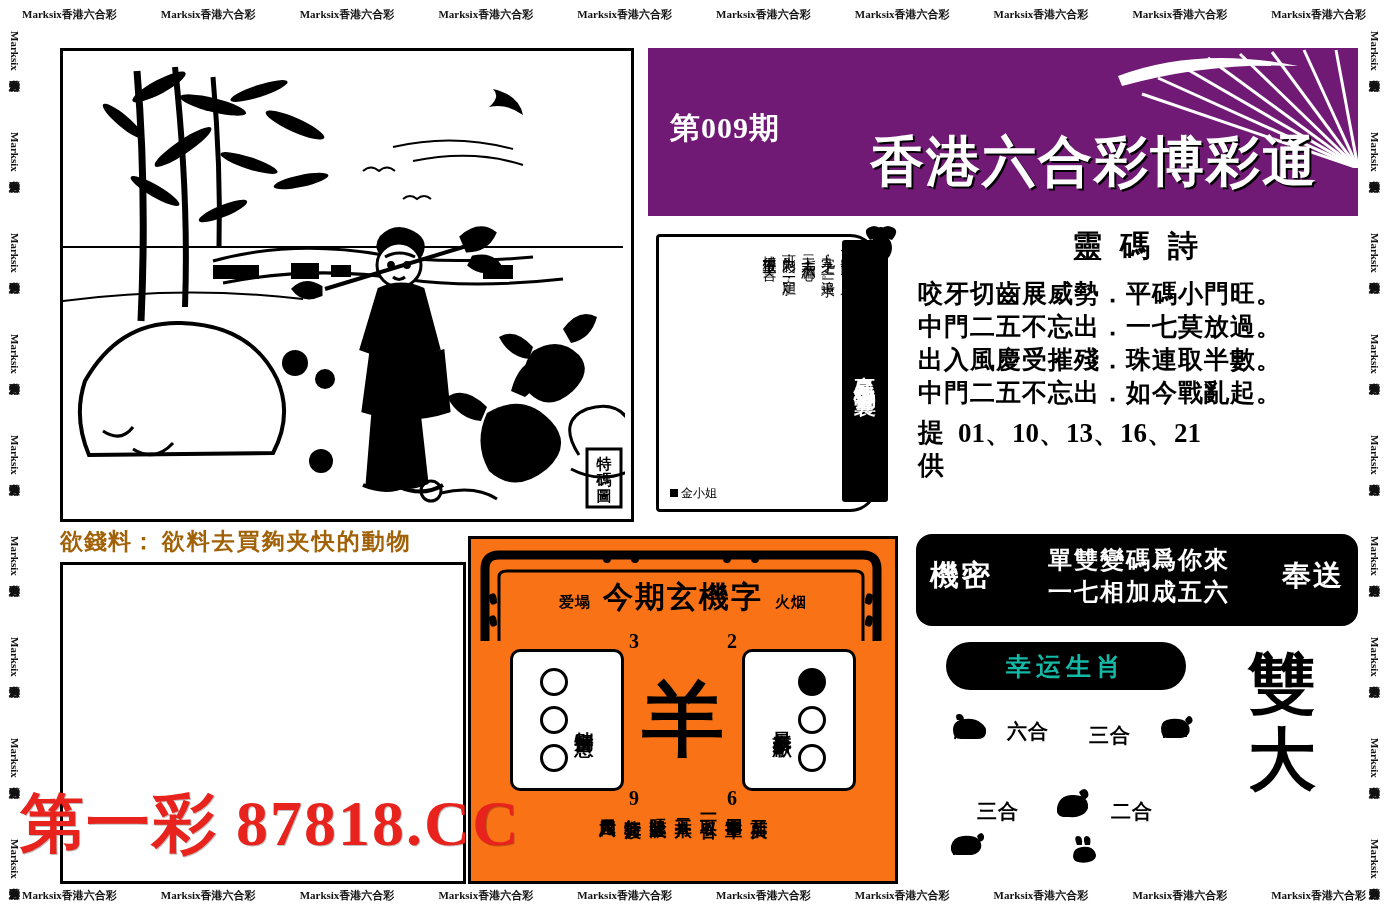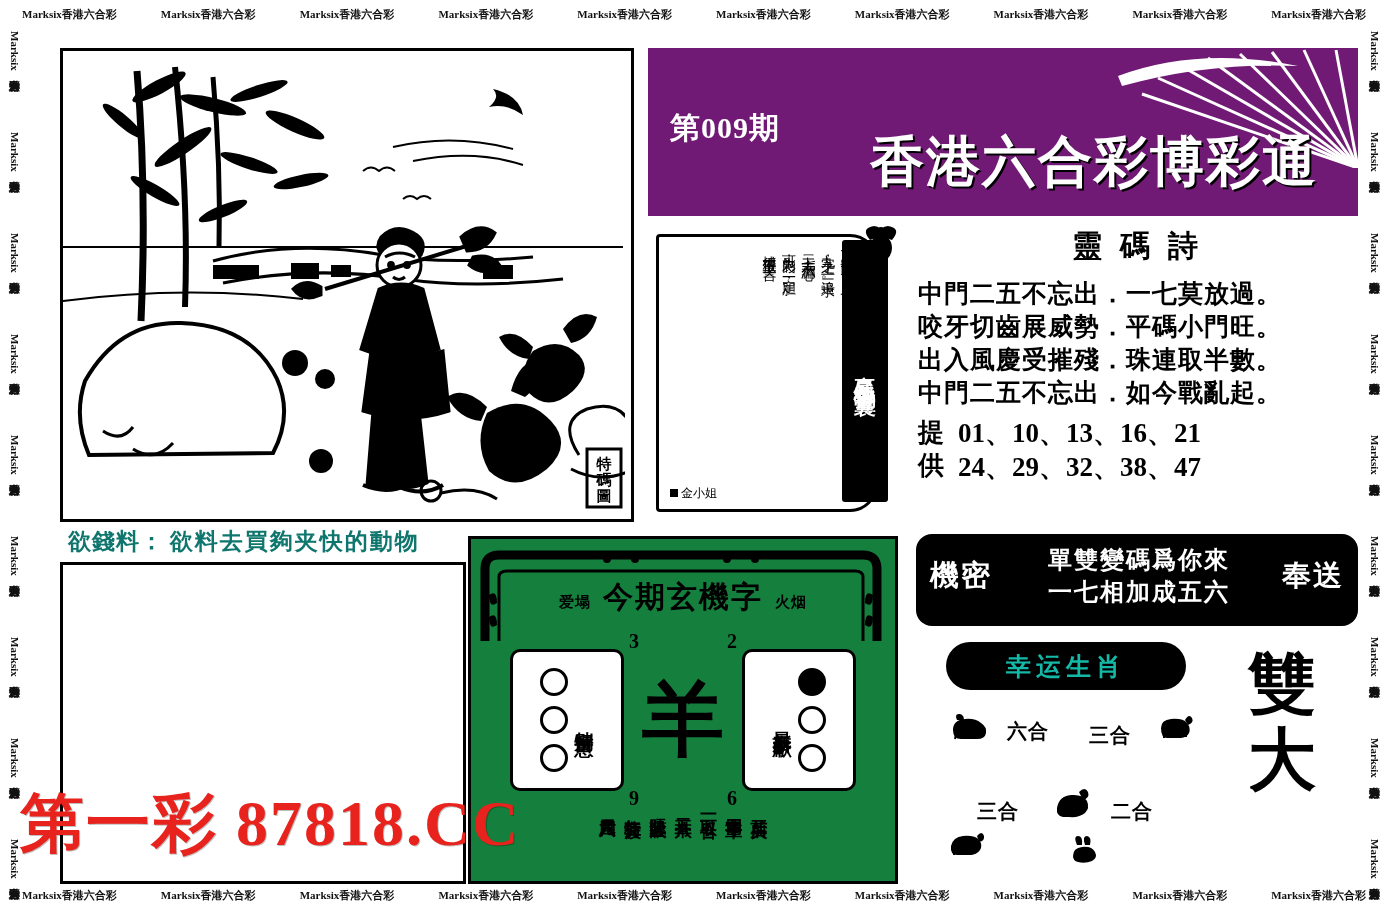--- a/index.html
+++ b/index.html
@@ -105,37 +105,37 @@
   }
   .nums{margin-top:8px;display:flex;align-items:flex-start;}
   .nums-label{
     font-family:"Liberation Serif", serif;font-size:26px;font-weight:bold;
     line-height:1.25;margin-right:14px;
   }
   .nums-rows{font-family:"Liberation Serif", serif;font-size:27px;font-weight:bold;line-height:1.25;}
 
   
   .tip-line{
-    position:absolute;left:40px;top:500px;width:560px;height:30px;
-    font-family:"Liberation Serif", serif;font-size:23px;font-weight:bold;color:#0f766e;
+    position:absolute;left:32px;top:500px;width:560px;height:30px;
+    font-family:"Liberation Serif", serif;font-size:23px;font-weight:bold;color:#a16207;
     white-space:nowrap;
   }
   .tip-line .lbl{letter-spacing:1px;}
   .tip-line .val{letter-spacing:2px;}
 
   
   .blankbox{
     position:absolute;left:32px;top:536px;width:400px;height:316px;
     border:3px solid #000;background:#fff;
   }
 
   
   .xuanji{
     position:absolute;left:440px;top:510px;width:424px;height:342px;
-    border:3px solid #000;background:#15803d;overflow:hidden;
+    border:3px solid #000;background:#f97316;overflow:hidden;
   }
   .xj-deco{position:absolute;left:8px;top:8px;width:404px;height:100px;}
   .xj-head{
     position:absolute;top:38px;left:0;width:424px;text-align:center;
     font-family:"Liberation Serif", serif;font-weight:bold;color:#000;
   }
   .xj-head .small{font-size:15px;letter-spacing:1px;}
   .xj-head .big{font-size:30px;letter-spacing:2px;margin:0 8px;}
   .xj-center{
     position:absolute;top:96px;left:0;width:424px;height:170px;
@@ -396,32 +396,31 @@
         <div class="vtext">博得猴王美一言。</div>
       </div>
       <div class="scroll-bar">
         <div class="vtext">赢钱锦囊</div>
       </div>
       <div class="scroll-sig"><span class="sq"></span><span>金小姐</span></div>
     </div>
 
     <div class="poem">
       <div class="poem-title">靈碼詩</div>
+      <div class="poem-line">咬牙切齒展威勢．平碼小門旺。</div>
       <div class="poem-line">中門二五不忘出．一七莫放過。</div>
-      <div class="poem-line">咬牙切齒展威勢．平碼小門旺。</div>
       <div class="poem-line">出入風慶受摧殘．珠連取半數。</div>
       <div class="poem-line">中門二五不忘出．如今戰亂起。</div>
       <div class="nums">
         <div class="nums-label">
           <div>提</div>
           <div>供</div>
         </div>
         <div class="nums-rows">
           <div>01、10、13、16、21</div>
-          <div>24、29、32、38、47</div>
         </div>
       </div>
     </div>
 
     <div class="tip-line">
       <span class="lbl">欲錢料：</span>
       <span class="val">欲料去買夠夹快的動物</span>
     </div>
 
     <div class="blankbox"></div>

